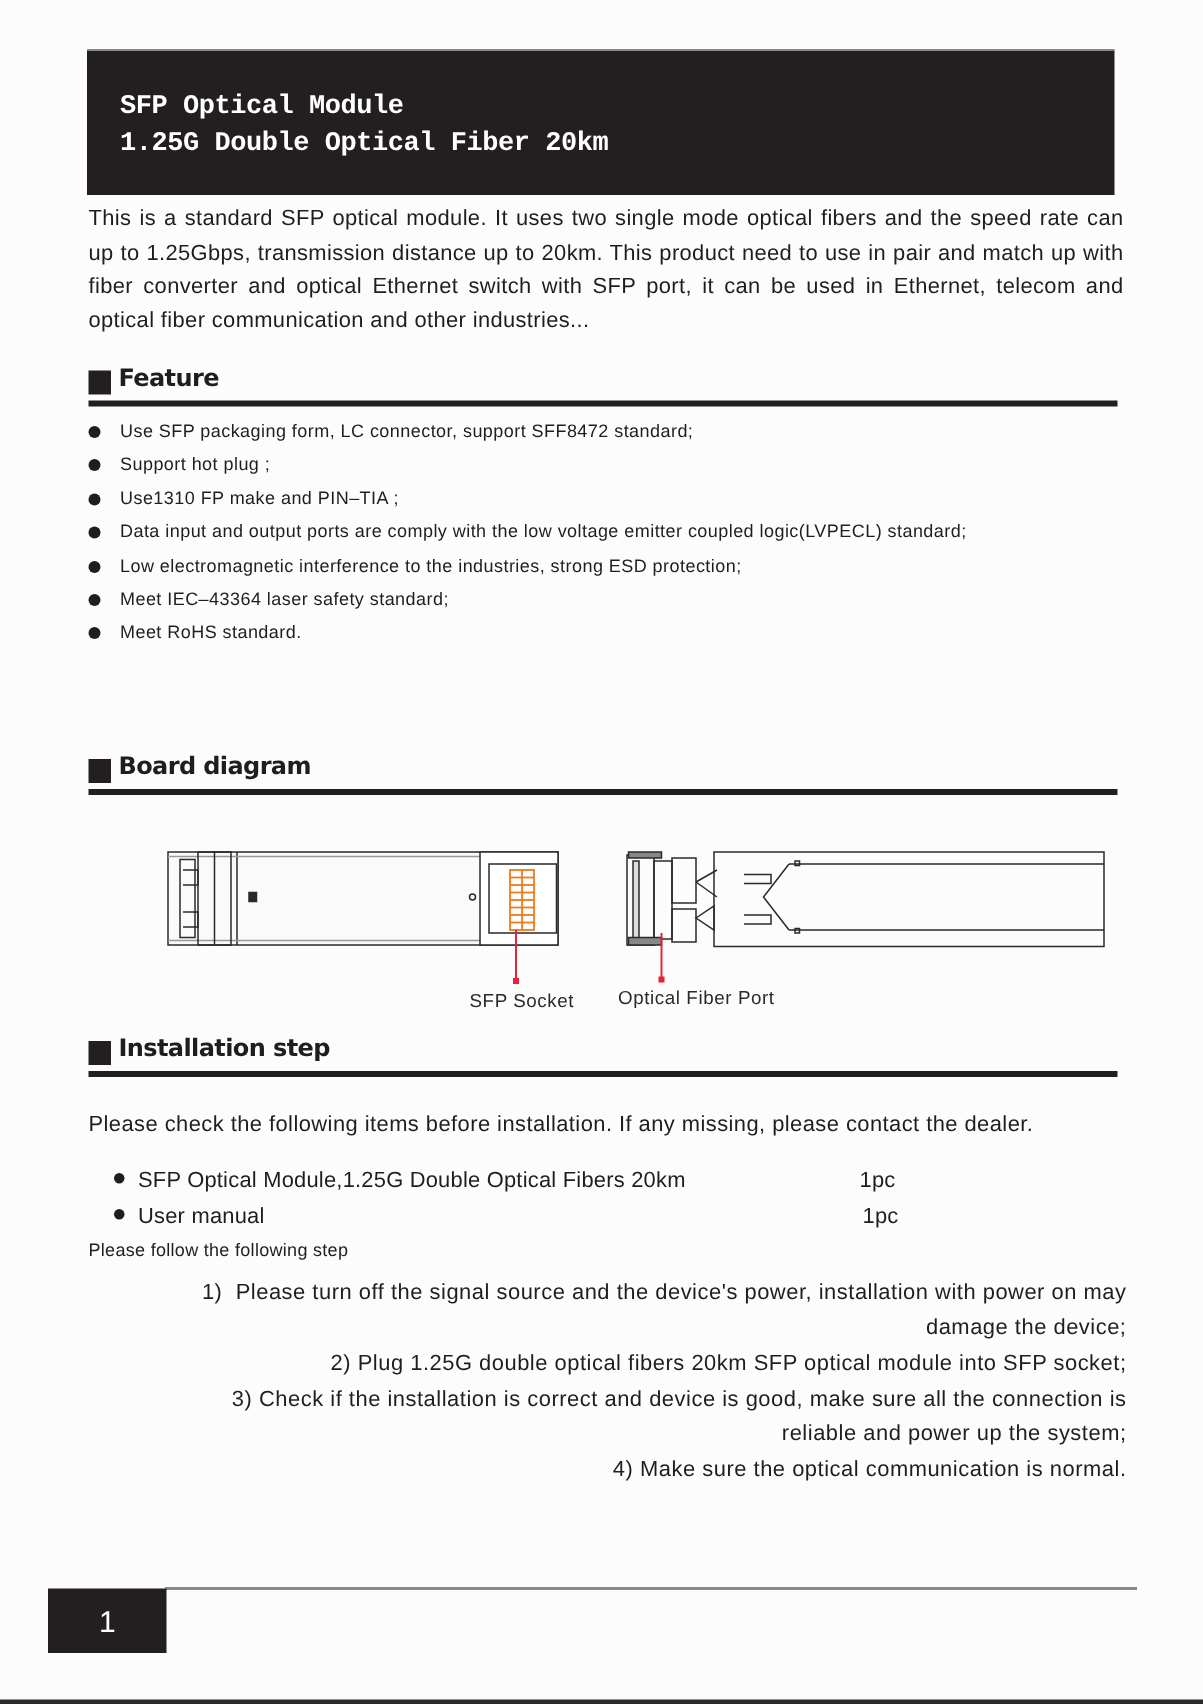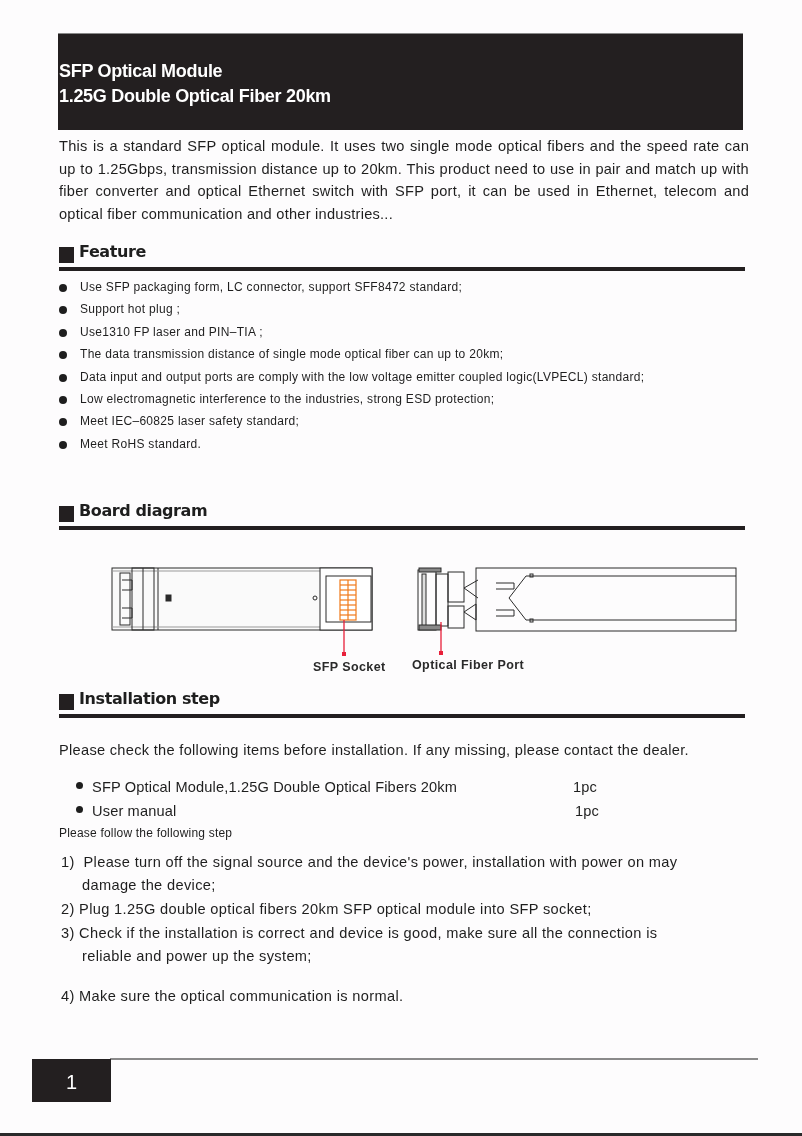--- a/index.html
+++ b/index.html
@@ -9,22 +9,22 @@
     font-family: "Liberation Sans", "DejaVu Sans", sans-serif;
     color: #1e1e1e;
   }
   .page-bottom-bar { position: absolute; left: 0; right: 0; bottom: 0; height: 3px; background: #2a2a2a; }
 
   .title-banner {
     position: absolute; left: 58px; top: 33px; width: 685px; height: 96px;
     background: #231f20; border-top: 1px solid #888;
   }
   .title-line {
-    position: absolute; left: 1px; color: #fff;
-    font-family: Liberation Sans, sans-serif; font-weight: bold;
+    position: absolute; left: 22px; color: #fff;
+    font-family: Liberation Mono, monospace; font-weight: bold;
     font-size: 18px; letter-spacing: -0.3px;
   }
   .title-line.l1 { top: 27px; }
   .title-line.l2 { top: 52px; }
 
   .intro {
     position: absolute; left: 59px; top: 135px; width: 690px;
     font-size: 14.6px; line-height: 22.6px; letter-spacing: 0.25px;
     text-align: justify; text-align-last: left;
   }
@@ -34,33 +34,33 @@
   .section-head .label {
     position: absolute; left: 20px; top: 1px;
     font-family: "DejaVu Sans", sans-serif; font-weight: bold; font-size: 16px; letter-spacing: -0.4px;
   }
   .section-head .rule { position: absolute; left: 0; right: 0; top: 26px; height: 4px; background: #231f20; }
 
   .feature-list { position: absolute; left: 58px; top: 276px; list-style: none; margin: 0; padding: 0; width: 700px; }
   .feature-list li { position: relative; height: 22.4px; font-size: 12px; line-height: 22px; letter-spacing: 0.3px; padding-left: 22px; }
   .bullet { position: absolute; left: 1px; top: 8px; width: 8px; height: 8px; border-radius: 50%; background: #1e1e1e; }
 
-  .diagram-area { position: absolute; left: 60px; top: 540px; width: 686px; height: 150px; font-weight: bold; }
+  .diagram-area { position: absolute; left: 60px; top: 540px; width: 686px; height: 150px; }
   .diagram-area svg { position: absolute; left: 0; top: 0; }
   .diag-label { position: absolute; font-size: 12.5px; letter-spacing: 0.4px; color: #2a2a2a; }
 
   .check-intro { position: absolute; left: 59px; top: 742px; font-size: 14.6px; letter-spacing: 0.3px; white-space: nowrap; }
   .check-list { position: absolute; left: 62px; top: 765px; list-style: none; margin: 12px; padding: 0; width: 560px; }
   .check-list li { position: relative; height: 24px; font-size: 14.6px; line-height: 20px; padding-left: 18px; letter-spacing: 0.15px; }
   .check-list .bullet { left: 2px; top: 5px; width: 7px; height: 7px; }
   .check-list .qty { position: absolute; left: 499px; top: 0; }
   .check-list li:nth-child(2) .qty { left: 501px; }
 
   .steps-intro { position: absolute; left: 59px; top: 826px; font-size: 12px; letter-spacing: 0.2px; }
-  .steps { position: absolute; left: 61px; top: 851px; width: 690px; }
+  .steps { position: absolute; left: 61px; top: 851px; width: 690px; text-align: right; }
   .step { position: relative; font-size: 14.6px; line-height: 23px; letter-spacing: 0.35px; }
   .step .num { display: inline-block; }
   .step .cont { display: block; padding-left: 21px; }
 
   .footer-rule { position: absolute; left: 110px; top: 1058px; width: 648px; height: 2px; background: #8a8a8a; }
   .page-number-box {
     position: absolute; left: 32px; top: 1059px; width: 79px; height: 43px; background: #231f20;
     color: #fff; font-size: 20px; text-align: center; line-height: 46px;
   }
 </style>
@@ -76,25 +76,24 @@
 
 <div class="section-head" style="top:241px;">
   <div class="marker"></div>
   <div class="label">Feature</div>
   <div class="rule"></div>
 </div>
 
 <ul class="feature-list">
   <li><span class="bullet"></span><span>Use SFP packaging form, LC connector, support SFF8472 standard;</span></li>
   <li><span class="bullet"></span><span>Support hot plug ;</span></li>
-  <li><span class="bullet"></span><span>Use1310  FP laser and  PIN–TIA ;</span></li>
-  <li><span class="bullet"></span><span>The data transmission distance of single mode optical fiber can up to 20km;</span></li>
+  <li><span class="bullet"></span><span>Use1310  FP make and  PIN–TIA ;</span></li>
   <li><span class="bullet"></span><span>Data input and output ports are comply with the low voltage emitter coupled logic(LVPECL) standard;</span></li>
   <li><span class="bullet"></span><span>Low electromagnetic interference to the industries, strong ESD protection;</span></li>
-  <li><span class="bullet"></span><span>Meet IEC–60825 laser safety standard;</span></li>
+  <li><span class="bullet"></span><span>Meet IEC–43364 laser safety standard;</span></li>
   <li><span class="bullet"></span><span>Meet RoHS standard.</span></li>
 </ul>
 
 <div class="section-head" style="top:500px;">
   <div class="marker"></div>
   <div class="label">Board diagram</div>
   <div class="rule"></div>
 </div>
 
 <div class="diagram-area">
@@ -188,20 +187,20 @@
     <span class="num" style="white-space:pre">1)  </span><span>Please turn off the signal source and the device's power, installation with power on may</span>
     <span class="cont">damage the device;</span>
   </div>
   <div class="step" style="margin-top:1px;">
     <span class="num" style="white-space:pre">2) </span><span>Plug 1.25G double optical fibers 20km SFP optical module into SFP socket;</span>
   </div>
   <div class="step" style="margin-top:1px;">
     <span class="num" style="white-space:pre">3) </span><span>Check if the installation is correct and device is good, make sure all the connection is</span>
     <span class="cont">reliable and power up the system;</span>
   </div>
-  <div class="step" style="margin-top:17px;">
+  <div class="step" style="margin-top:1px;">
     <span class="num" style="white-space:pre">4) </span><span>Make sure the optical communication is normal.</span>
   </div>
 </div>
 
 <div class="footer-rule"></div>
 <div class="page-number-box">1</div>
 <div class="page-bottom-bar"></div>
 
 </body></html>

